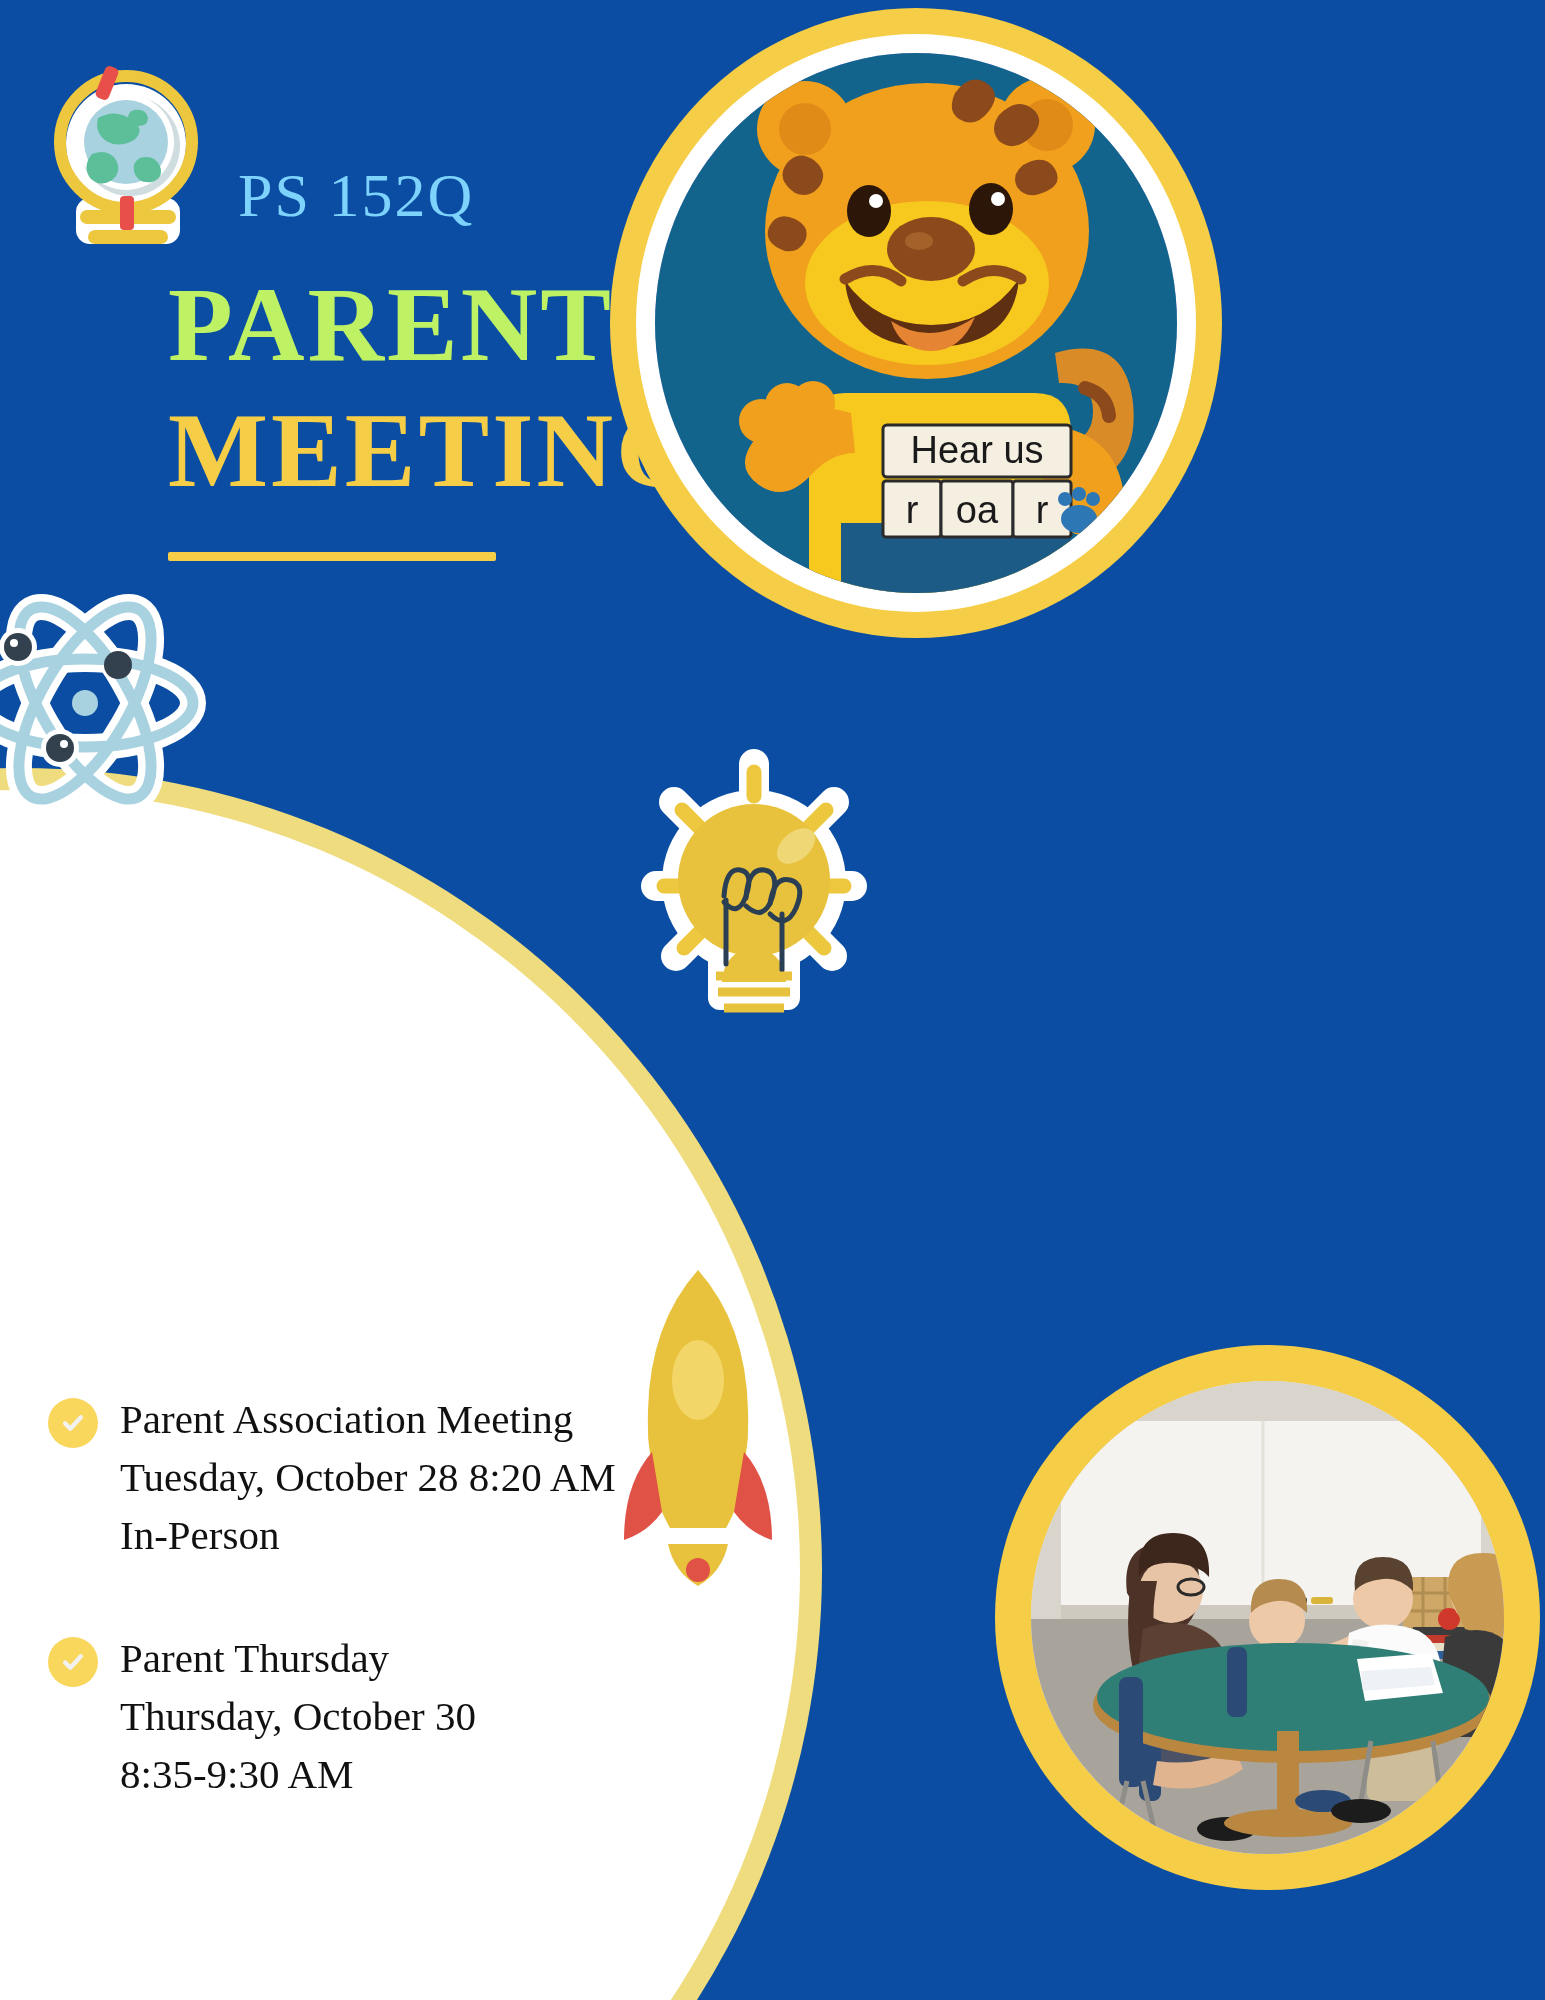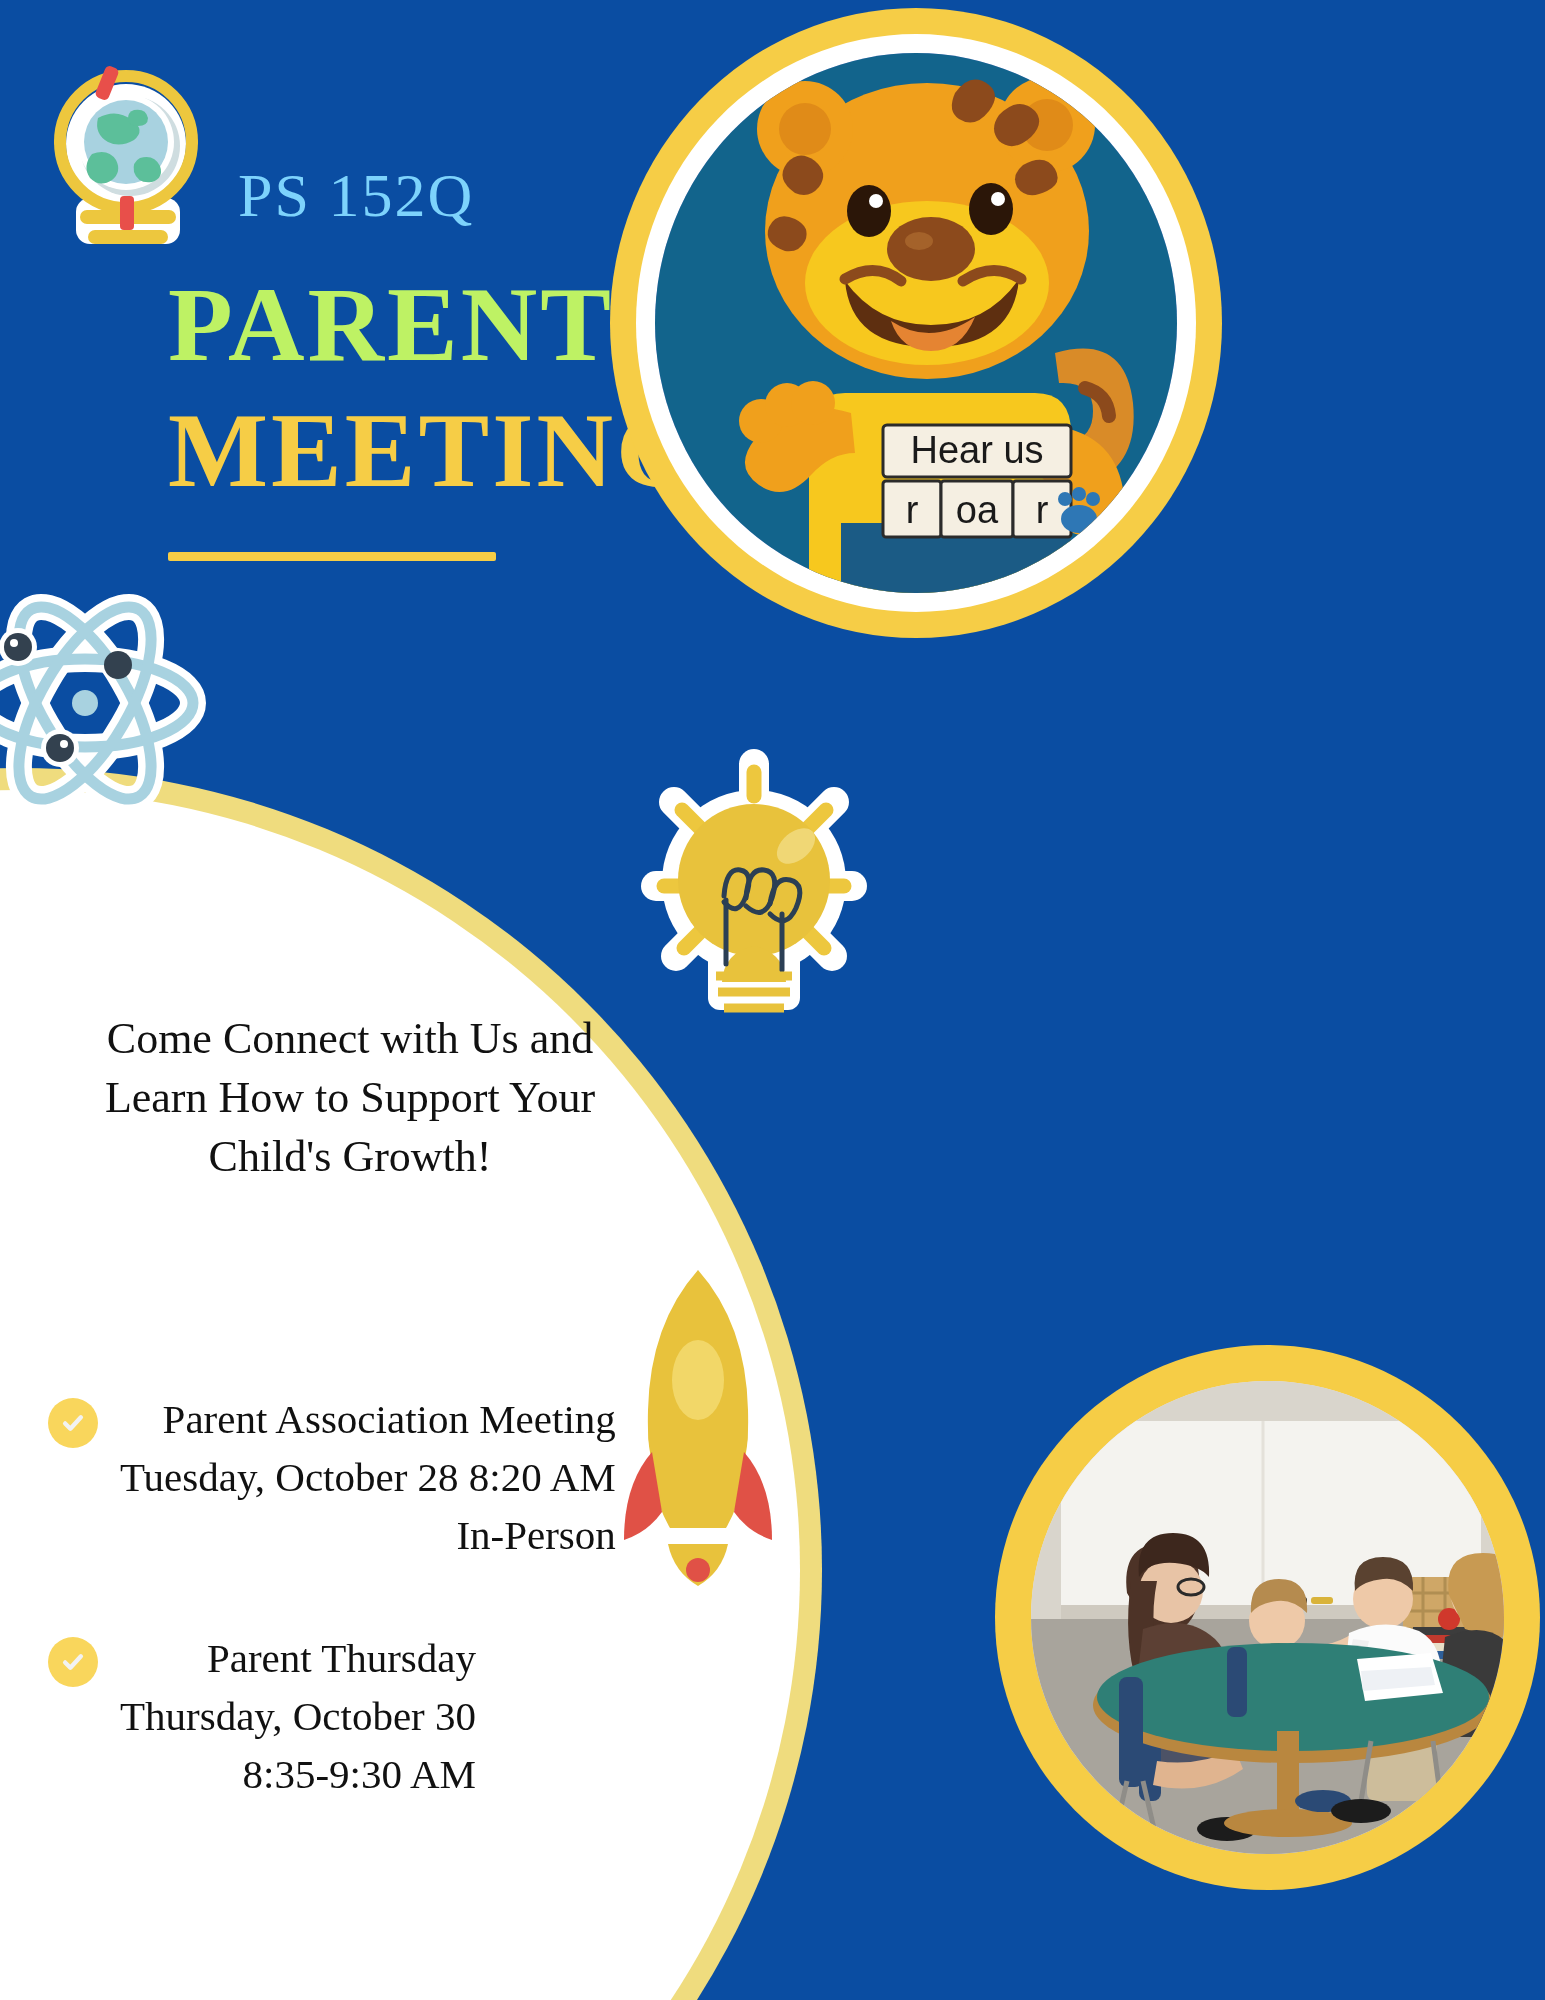--- a/index.html
+++ b/index.html
@@ -92,21 +92,21 @@
   .meet-photo{
     position:absolute;left:36px;top:36px;right:36px;bottom:36px;
     border-radius:50%;overflow:hidden;background:#e9e6df;
   }
 
   
   .intro{
     position:absolute;left:100px;top:1010px;width:500px;
     text-align:center;font-size:44px;line-height:1.34;color:#111111;
   }
-  .checklist{position:absolute;left:48px;top:1390px;width:660px;text-align:right;}
+  .checklist{position:absolute;left:48px;top:1390px;width:660px;}
   .ck-item{display:flex;align-items:flex-start;margin-bottom:64px;}
   .ck-badge{
     flex:0 0 auto;width:50px;height:50px;border-radius:50%;
     background:#f9d65c;margin-right:22px;margin-top:8px;
     display:flex;align-items:center;justify-content:center;
   }
   .ck-text{font-size:41px;line-height:1.42;color:#111111;}
 </style>
 </head>
 <body>
@@ -273,21 +273,20 @@
         <path d="M152 166 v56"></path>
       </g>
       <g stroke="#e8c23c" stroke-width="9" fill="none">
         <line x1="86" y1="228" x2="162" y2="228"></line>
         <line x1="88" y1="244" x2="160" y2="244"></line>
         <line x1="94" y1="260" x2="154" y2="260"></line>
       </g>
     </svg>
   </div>
 
-  <div class="intro">Come Connect with Us and Learn How to Support Your Child's Growth!</div>
 
   <div class="rocket">
     <svg viewBox="0 0 205 360" width="205" height="360">
       <path d="M102 6 q56 58 58 150 q2 84 -24 130 h-68 q-26 -46 -24 -130 q2 -92 58 -150z" fill="#ffffff"></path>
       <path d="M102 18 q48 54 50 140 q2 78 -22 118 h-56 q-24 -40 -22 -118 q2 -86 50 -140z" fill="#e8c23c"></path>
       <ellipse cx="102" cy="128" rx="26" ry="40" fill="#f2d768"></ellipse>
       <path d="M52 188 q-34 34 -34 104 q30 -8 46 -30z" fill="#ffffff"></path>
       <path d="M152 188 q34 34 34 104 q-30 -8 -46 -30z" fill="#ffffff"></path>
       <path d="M56 200 q-28 32 -28 88 q24 -8 38 -28z" fill="#e05146"></path>
       <path d="M148 200 q28 32 28 88 q-24 -8 -38 -28z" fill="#e05146"></path>

